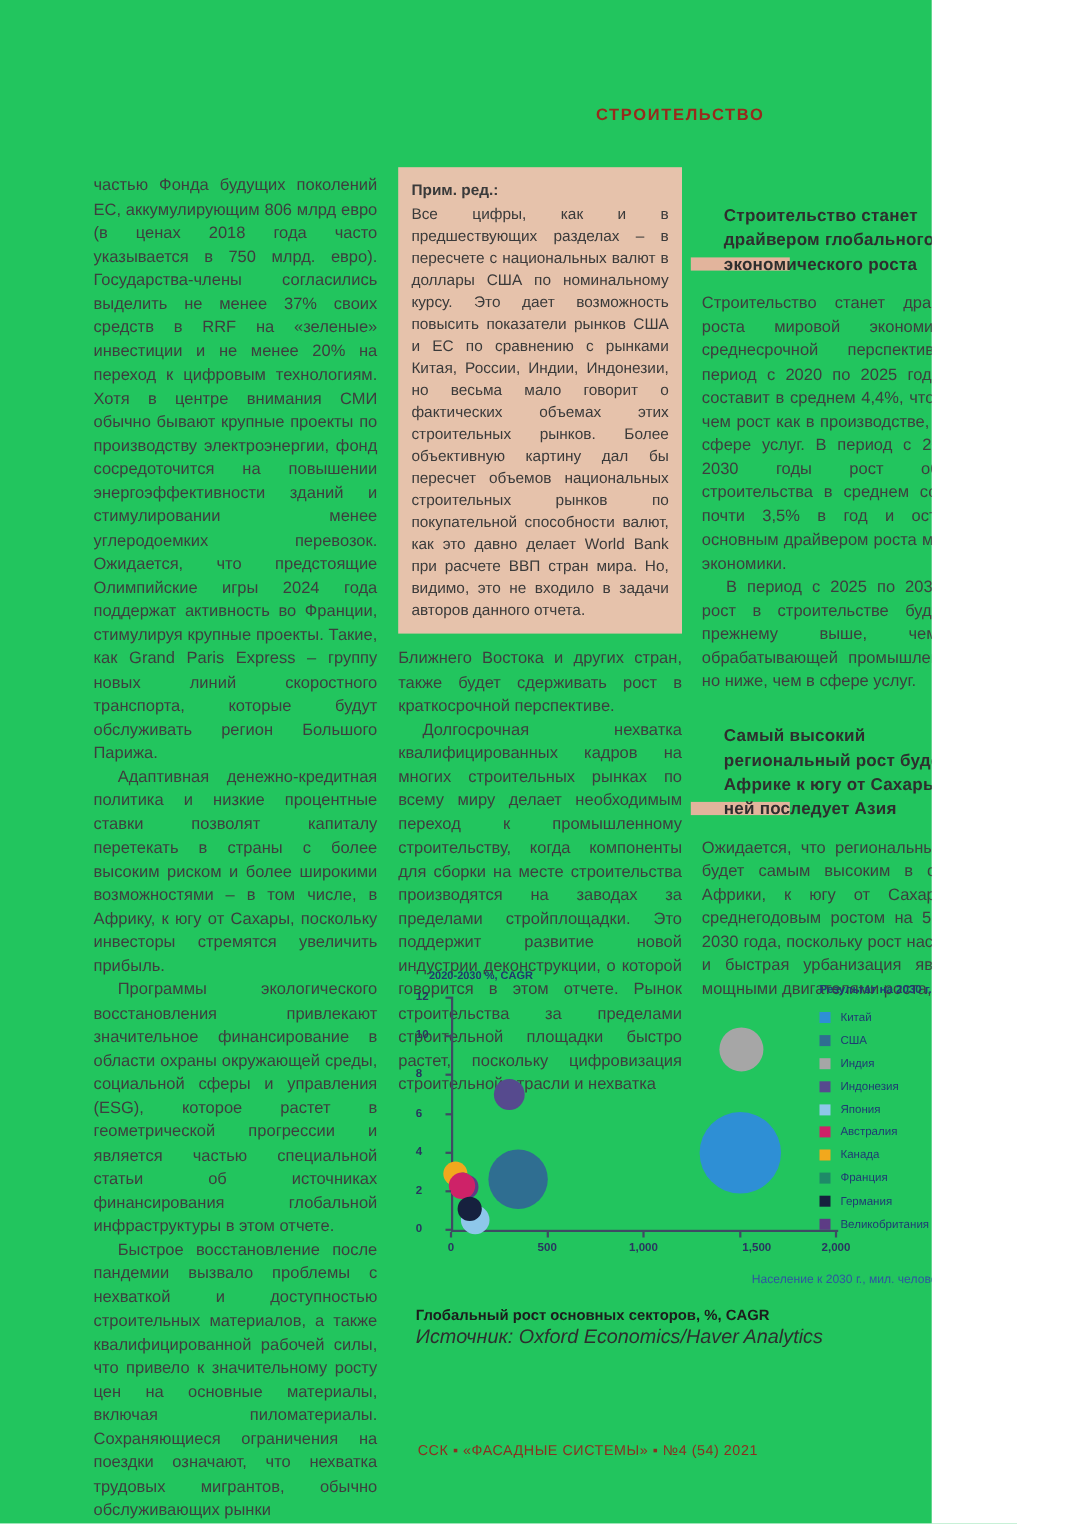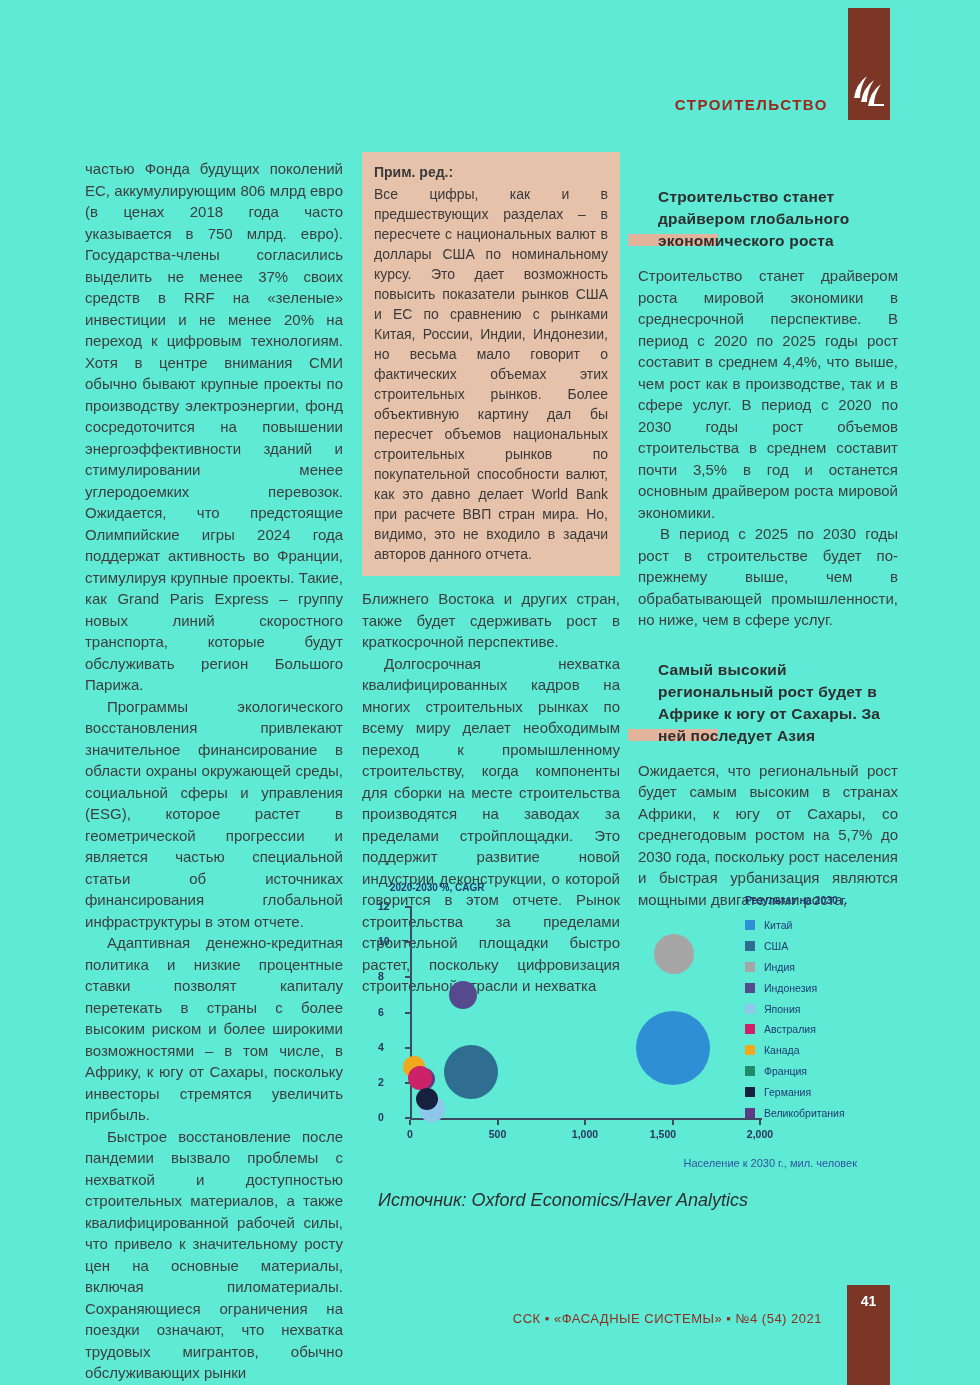--- a/index.html
+++ b/index.html
@@ -1,16 +1,16 @@
 <!DOCTYPE html>
 <html><head>
 <meta charset="utf-8">
 <style>
   html,body{margin:0;padding:0;background:#ffffff;}
-  .page{position:relative;width:980px;height:1385px;background:#5eead4;overflow:hidden;
+  .page{position:relative;width:847px;height:1385px;background:#22c55e;overflow:hidden;
         font-family:"Liberation Sans", sans-serif;color:#3e3e3e;}
   
   .section-title{position:absolute;top:96px;right:152px;font-size:15px;font-weight:bold;
         letter-spacing:1.5px;color:#99291c;}
   .logo-block{position:absolute;top:8px;left:848px;width:42px;height:112px;background:#7b3626;}
   .logo-block svg{position:absolute;bottom:6px;left:3px;}
   
   .col{position:absolute;width:258px;font-size:15px;line-height:21.5px;text-align:justify;}
   .col p{margin:0;}
   .col p:not(:first-child){text-indent:22px;}
@@ -70,22 +70,22 @@
       <svg width="36" height="44" viewBox="0 0 36 44">
         <path d="M3 28 Q5 14 16 6 Q9 17 9 28 Z" fill="#ffffff"></path>
         <path d="M10 32 Q12 18 23 10 Q16 21 16 32 Z" fill="#ffffff"></path>
         <path d="M17 36 Q19 22 30 14 Q23 25 23 34 L33 34 L33 36 Z" fill="#ffffff"></path>
       </svg>
     </span>
   </div>
 
   <div class="col" id="col1">
       <p>частью Фонда будущих поколений ЕС, аккумулирующим 806 млрд евро (в ценах 2018 года часто указывается в 750 млрд. евро). Государства-члены согласились выделить не менее 37% своих средств в RRF на «зеленые» инвестиции и не менее 20% на переход к цифровым технологиям. Хотя в центре внимания СМИ обычно бывают крупные проекты по производству электроэнергии, фонд сосредоточится на повышении энергоэффективности зданий и стимулировании менее углеродоемких перевозок. Ожидается, что предстоящие Олимпийские игры 2024 года поддержат активность во Франции, стимулируя крупные проекты. Такие, как Grand Paris Express – группу новых линий скоростного транспорта, которые будут обслуживать регион Большого Парижа.</p>
+      <p>Адаптивная денежно-кредитная политика и низкие процентные ставки позволят капиталу перетекать в страны с более высоким риском и более широкими возможностями – в том числе, в Африку, к югу от Сахары, поскольку инвесторы стремятся увеличить прибыль.</p>
       <p>Программы экологического восстановления привлекают значительное финансирование в области охраны окружающей среды, социальной сферы и управления (ESG), которое растет в геометрической прогрессии и является частью специальной статьи об источниках финансирования глобальной инфраструктуры в этом отчете.</p>
-      <p>Адаптивная денежно-кредитная политика и низкие процентные ставки позволят капиталу перетекать в страны с более высоким риском и более широкими возможностями – в том числе, в Африку, к югу от Сахары, поскольку инвесторы стремятся увеличить прибыль.</p>
       <p>Быстрое восстановление после пандемии вызвало проблемы с нехваткой и доступностью строительных материалов, а также квалифицированной рабочей силы, что привело к значительному росту цен на основные материалы, включая пиломатериалы. Сохраняющиеся ограничения на поездки означают, что нехватка трудовых мигрантов, обычно обслуживающих рынки</p>
     </div>
 
   <div class="col" id="col2">
     <div class="note-box">
       <p class="note-title">Прим. ред.:</p>
       <div>
           <p>Все цифры, как и в предшествующих разделах – в пересчете с национальных валют в доллары США по номинальному курсу. Это дает возможность повысить показатели рынков США и ЕС по сравнению с рынками Китая, России, Индии, Индонезии, но весьма мало говорит о фактических объемах этих строительных рынков. Более объективную картину дал бы пересчет объемов национальных строительных рынков по покупательной способности валют, как это давно делает World Bank при расчете ВВП стран мира. Но, видимо, это не входило в задачи авторов данного отчета.</p>
         </div>
     </div>
@@ -191,26 +191,27 @@
       <div class="y-tick-label" style="left: 0px; top: 59.1667px;">10</div>
       <div class="y-tick" style="top: 30px;"></div>
       <div class="y-tick-label" style="left: 0px; top: 24px;">12</div>
       <div class="x-tick" style="left: 31px;"></div>
       <div class="x-tick-label" style="left: 10px; top: 252px;">0</div>
       <div class="x-tick" style="left: 118.5px;"></div>
       <div class="x-tick-label" style="left: 97.5px; top: 252px;">500</div>
       <div class="x-tick" style="left: 206px;"></div>
       <div class="x-tick-label" style="left: 185px; top: 252px;">1,000</div>
       <div class="x-tick" style="left: 293.5px;"></div>
-      <div class="x-tick-label" style="left: 263px; top: 252px;">1,500</div>
+      <div class="x-tick-label" style="left: 288px; top: 252px;">1,500</div>
       <div class="x-tick" style="left: 381px;"></div>
       <div class="x-tick-label" style="left: 360px; top: 252px;">2,000</div>
     </div>
 
   <div class="chart-caption">
+    <p class="cap">Глобальный рост основных секторов, %, CAGR</p>
     <p class="src">Источник: Oxford Economics/Haver Analytics</p>
   </div>
 
   <div class="footer-line">ССК ▪ «ФАСАДНЫЕ СИСТЕМЫ» ▪ №4 (54) 2021</div>
   <div class="page-num-block">
     <span class="num">41</span>
   </div>
 
 </div>
 

